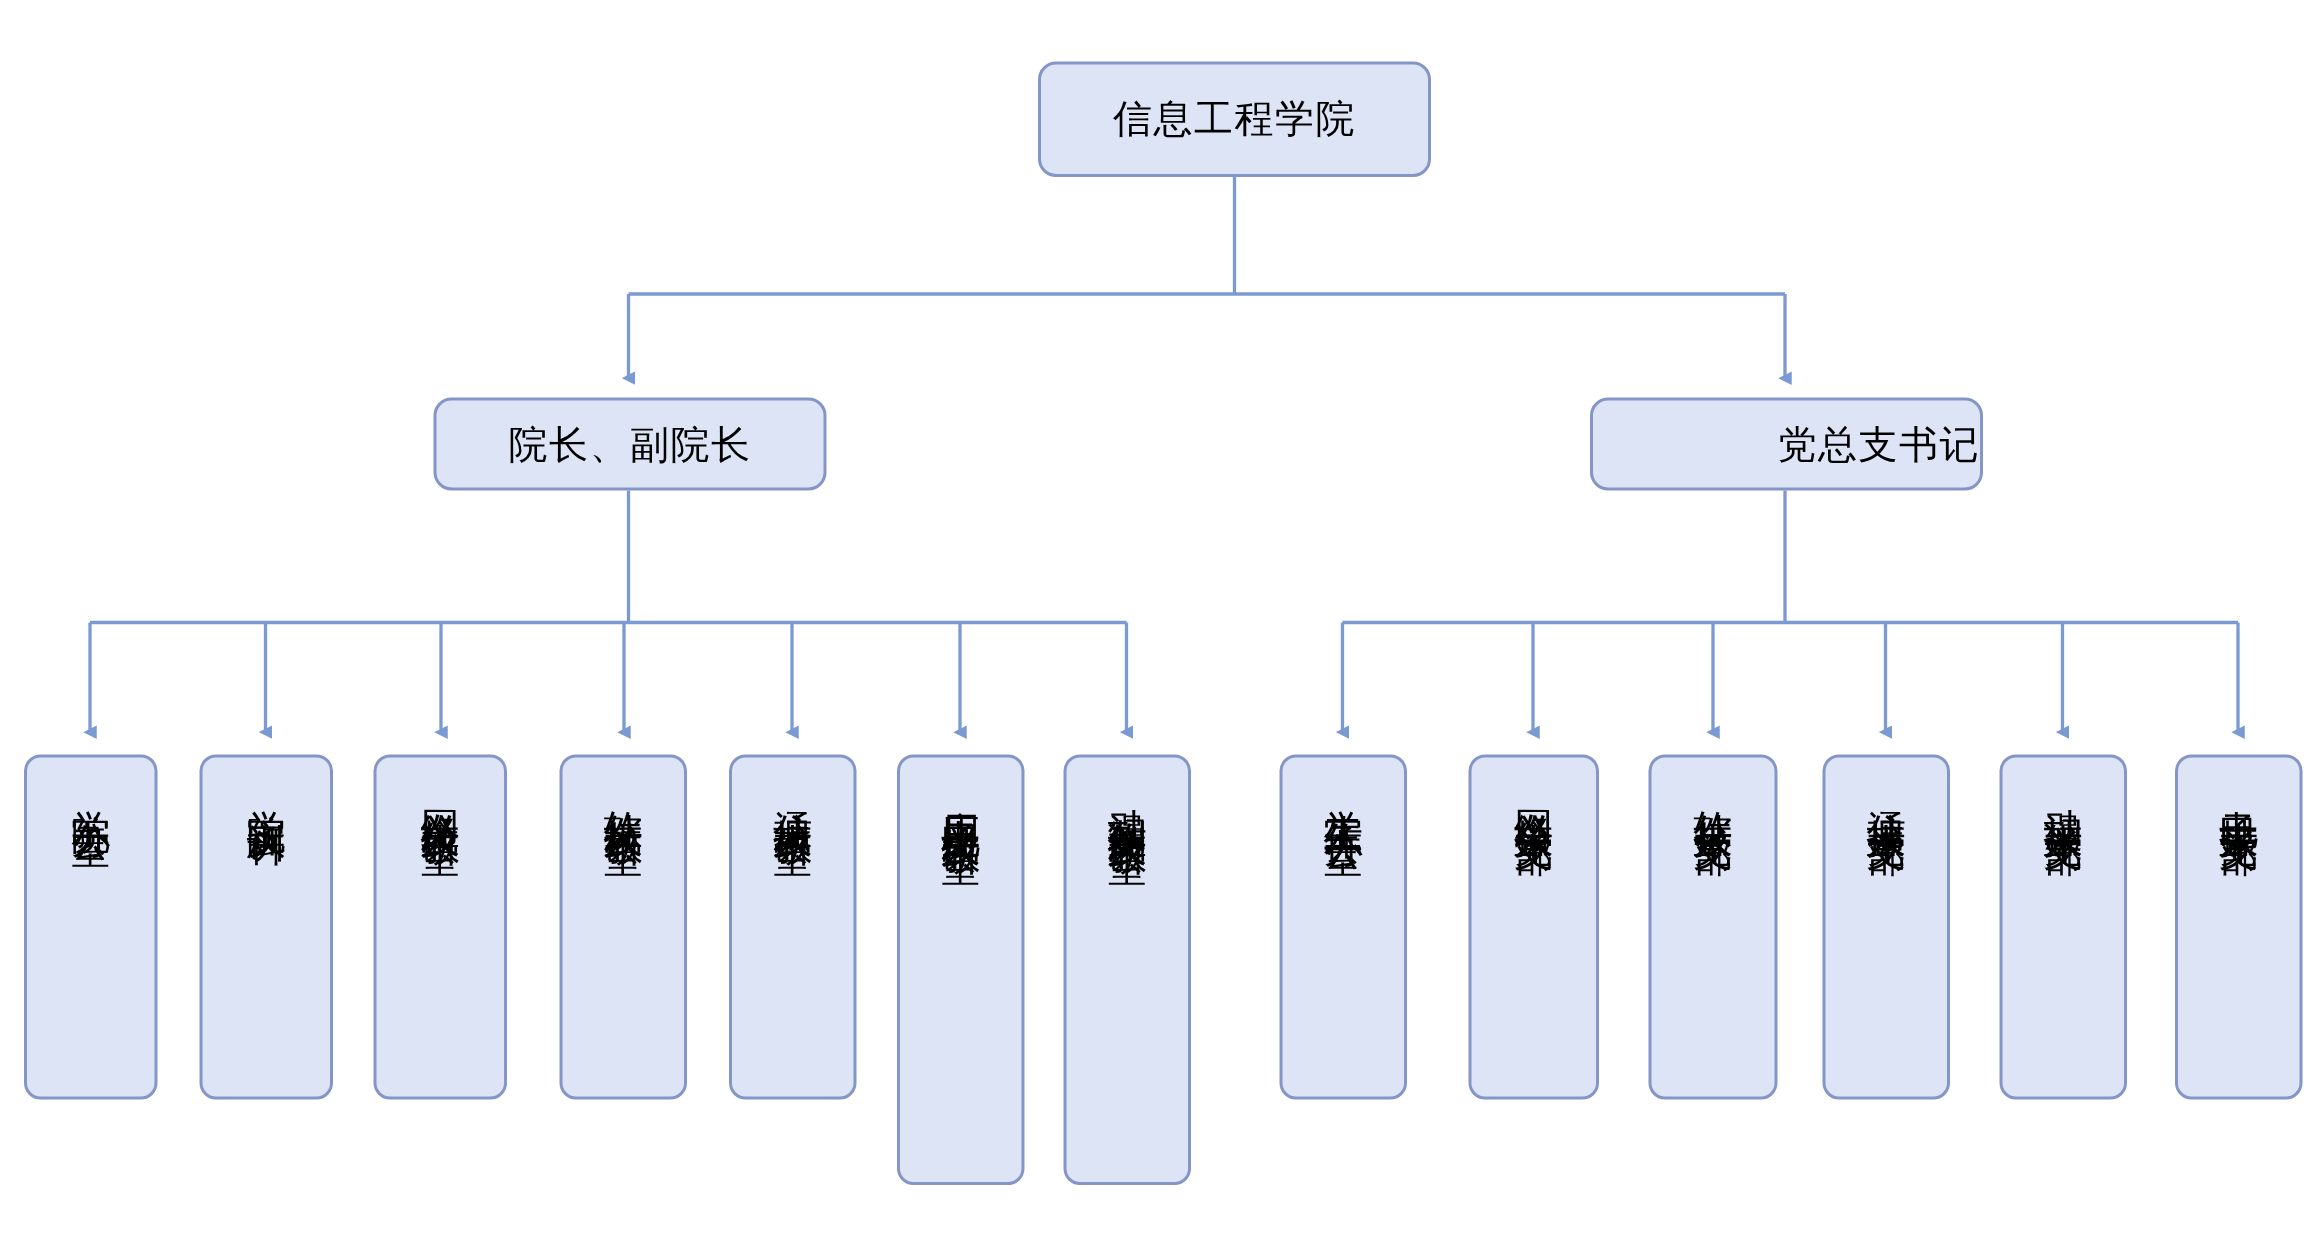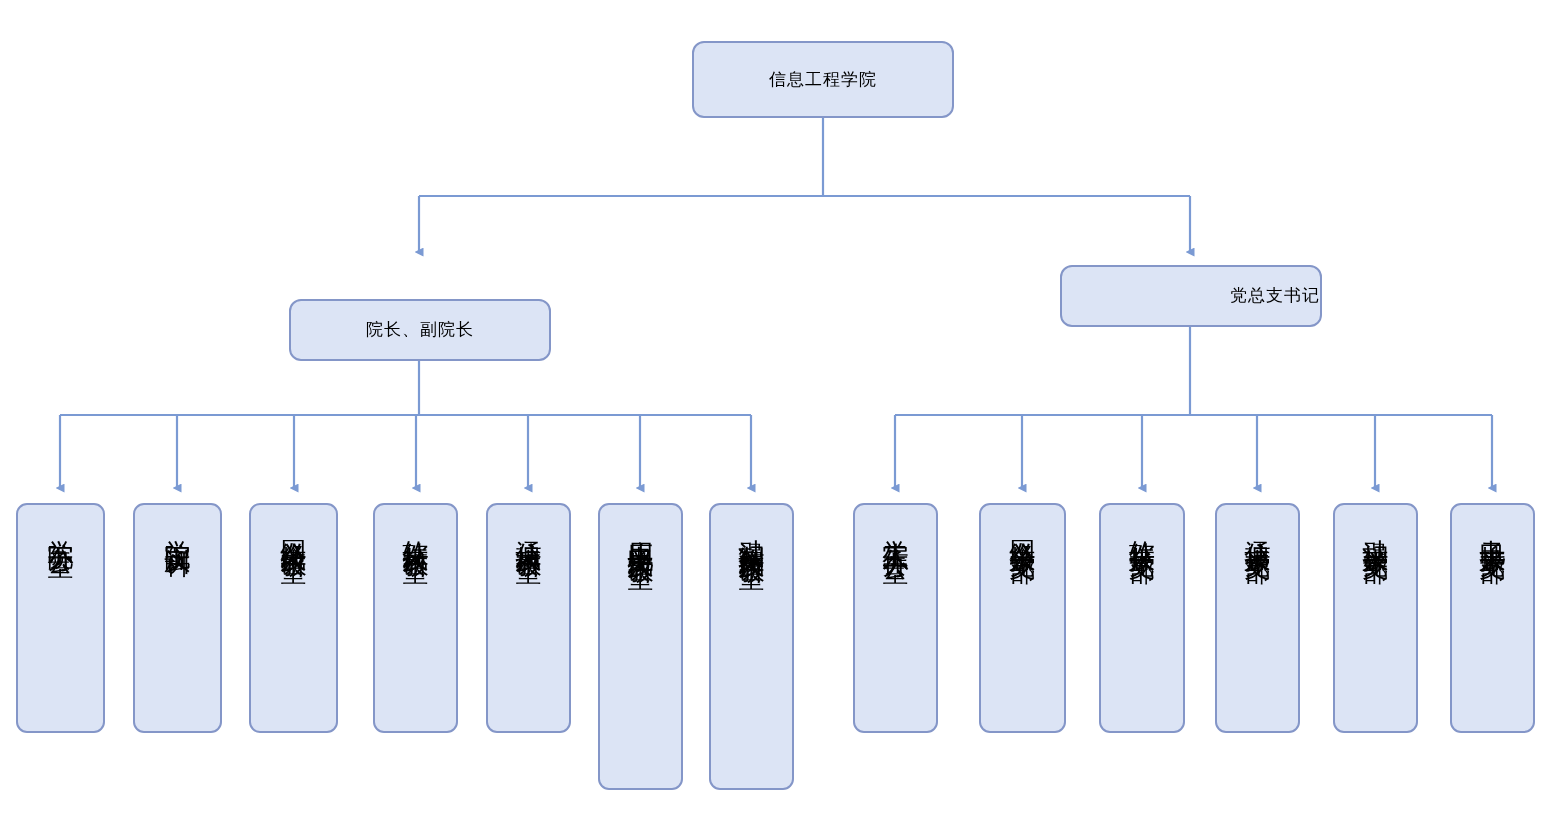--- a/index.html
+++ b/index.html
@@ -34,21 +34,21 @@
     display: flex;
     align-items: center;
     justify-content: center;
     color: #000000;
     z-index: 2;
   }
   .node-h {
     border-radius: 12px;
   }
   .node-h .node-label {
-    font-size: 17px;
+    font-size: 26px;
     line-height: 1.25;
     letter-spacing: 1px;
     white-space: nowrap;
   }
   .node-v {
     align-items: flex-start;
     padding-top: 14px;
   }
   .node-v .node-label {
     writing-mode: vertical-rl;
@@ -102,21 +102,21 @@
       <path d="M1257,415 L1257,488" marker-end="url(#arrowhead)"></path>
       <path d="M1375,415 L1375,488" marker-end="url(#arrowhead)"></path>
       <path d="M1492,415 L1492,488" marker-end="url(#arrowhead)"></path>
     </g>
   </svg>
 
   <div class="node node-h" style="left:692px; top:41px; width:262px; height:77px;">
     <span class="node-label">信息工程学院</span>
   </div>
 
-  <div class="node node-h" style="left:289px; top:265px; width:262px; height:62px;margin-top:34px;">
+  <div class="node node-h" style="left:289px; top:265px; width:262px; height:62px;">
     <span class="node-label">院长、副院长</span>
   </div>
 
   <div class="node node-h" style="left:1060px; top:265px; width:262px; height:62px;justify-content:flex-end;">
     <span class="node-label">党总支书记</span>
   </div>
 
   <div class="node node-v" style="left:16px; top:503px; width:89px; height:230px;">
     <span class="node-label">学院办公室</span>
   </div>

